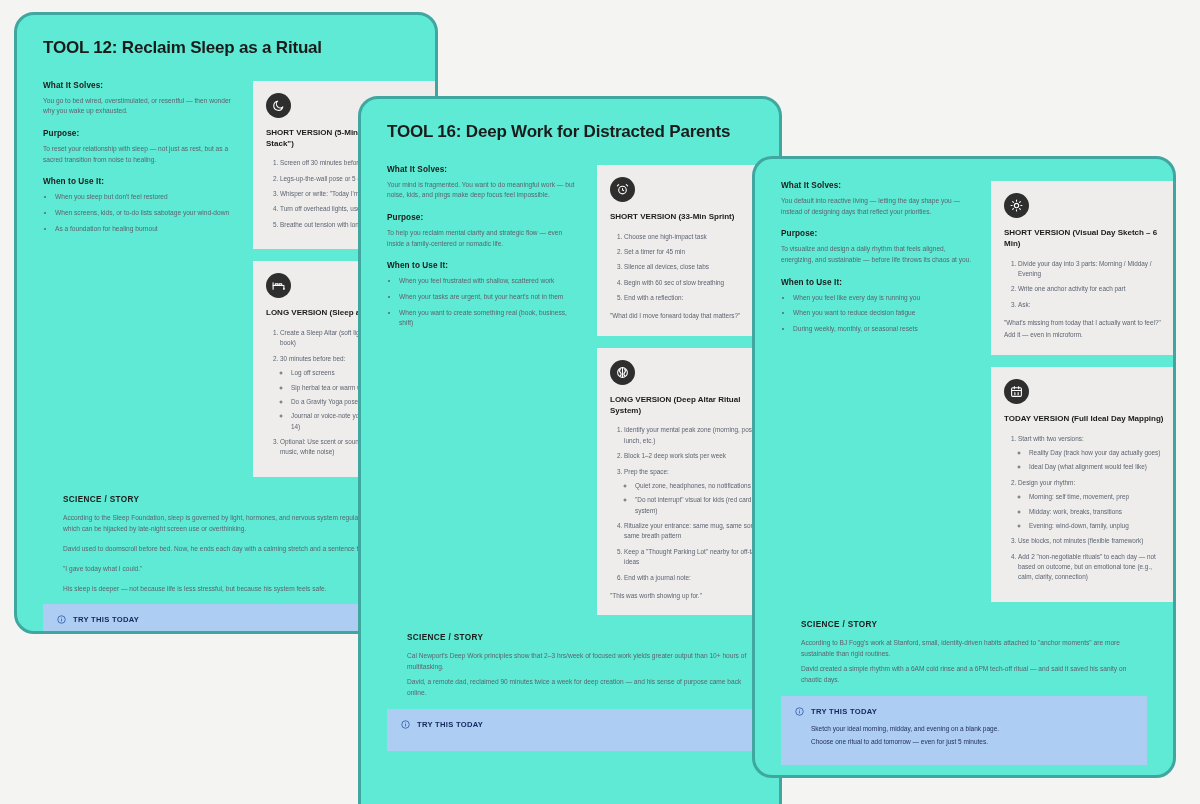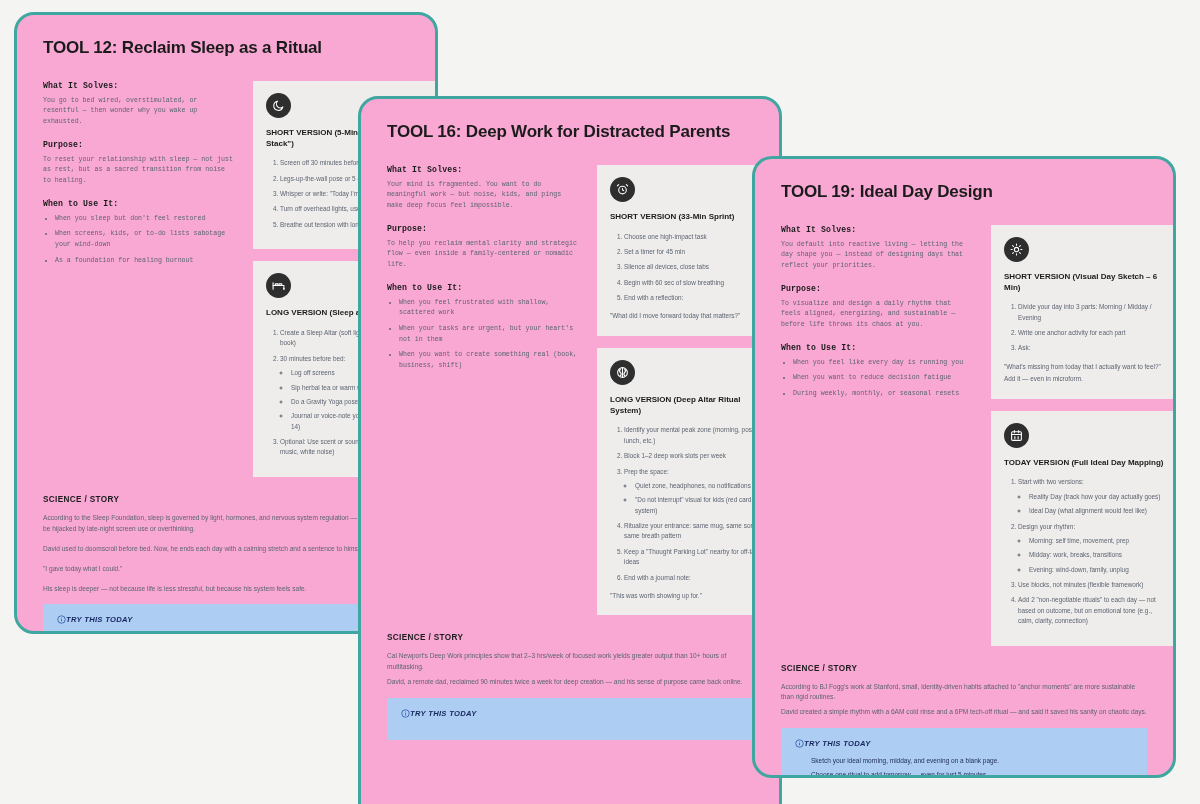--- a/index.html
+++ b/index.html
@@ -7,21 +7,21 @@
     width:1200px;height:804px;
     background:#f4f4f2;
     font-family:"Liberation Sans", sans-serif;
     overflow:hidden;
     position:relative;
   }
   .stage{position:absolute;inset:0;}
 
   .card{
     position:absolute;
-    background:#f9a8d4;
+    background:#5eead4;
     border:3px solid #3fa79f;
     border-radius:20px;
     box-sizing:border-box;
     overflow:hidden;
   }
   .card-inner{
     position:absolute;
     inset:0;
     padding:22px 26px 0 26px;
     box-sizing:border-box;
@@ -31,21 +31,21 @@
   #card-12{left:14px;  top:12px;  width:424px; height:622px; z-index:1;}
   #card-16{left:358px; top:96px;  width:424px; height:778px; z-index:2;}
   #card-19{left:752px; top:156px; width:424px; height:622px; z-index:3;}
 
   
   .tool-title{
     font-size:17px;font-weight:700;color:#1b1b1b;
     letter-spacing:-0.2px;line-height:1.28;margin:0 0 22px 0;
   }
   .columns{display:flex;gap:18px;align-items:flex-start;}
-  .col-left{width:192px;flex:0 0 192px;font-family:Liberation Mono, monospace;}
+  .col-left{width:192px;flex:0 0 192px;}
   .col-right{width:186px;flex:0 0 186px;}
 
   h4.sec{
     font-size:8.2px;font-weight:700;color:#1b1b1b;
     margin:0 0 6px 0;letter-spacing:0.1px;
   }
   p.body{
     font-size:6.6px;line-height:1.62;color:#5d6470;margin:0 0 12px 0;
   }
   ul.bullets{margin:0 0 12px 0;padding:0 0 0 12px;}
@@ -77,37 +77,37 @@
   }
   ol.steps ul.sub{margin:4px 0 2px 0;padding:0 0 0 11px;list-style:circle;}
   ol.steps ul.sub li{
     font-size:6.4px;line-height:1.62;color:#5d6470;margin-bottom:4px;
   }
   .panel-note{
     font-size:6.4px;line-height:1.62;color:#5d6470;margin:8px 0 0 0;
   }
 
   
-  .science{margin-top:6px;}
+  .science{margin-top:6px;margin-left:20px;}
   h4.science-h{
     font-size:8.2px;font-weight:700;color:#1b1b1b;
     margin:0 0 9px 0;letter-spacing:0.35px;
   }
   p.science-p{
     font-size:6.6px;line-height:1.66;color:#5d6470;margin:0 0 9px 0;
   }
   p.science-p.tight{margin-bottom:4px;}
 
   
   .callout{
     background:#aecdf2;
     padding:11px 14px 14px 14px;
     margin-top:10px;
   }
-  .callout-head{display:flex;align-items:flex-end;margin-bottom:8px;font-style:italic;}
+  .callout-head{display:flex;align-items:flex-end;gap:7px;margin-bottom:8px;}
   .callout-icon{width:9px;height:9px;flex:0 0 9px;}
   .callout-icon svg{width:9px;height:9px;display:block;}
   .callout-title{
     font-size:7.6px;font-weight:700;color:#15255e;letter-spacing:0.3px;
   }
   .callout-body{padding-left:16px;}
   .callout-body p{
     font-size:6.5px;line-height:1.62;color:#1d2b55;margin:0 0 3px 0;
   }
 </style>
@@ -289,21 +289,20 @@
           </span>
           <span class="callout-title">TRY THIS TODAY</span>
         </div>
 
       </div>
     </div>
   </div>
 
   <div class="card" id="card-19">
     <div class="card-inner">
-      <h1 class="tool-title">TOOL 19: Ideal Day Design</h1>
       <div class="columns">
         <div class="col-left">
           <h4 class="sec">What It Solves:</h4>
           <p class="body">You default into reactive living — letting the day shape you — instead of designing days that reflect your priorities.</p>
           <h4 class="sec">Purpose:</h4>
           <p class="body">To visualize and design a daily rhythm that feels aligned, energizing, and sustainable — before life throws its chaos at you.</p>
           <h4 class="sec">When to Use It:</h4>
           <ul class="bullets">
             <li>When you feel like every day is running you</li>
             <li>When you want to reduce decision fatigue</li>

